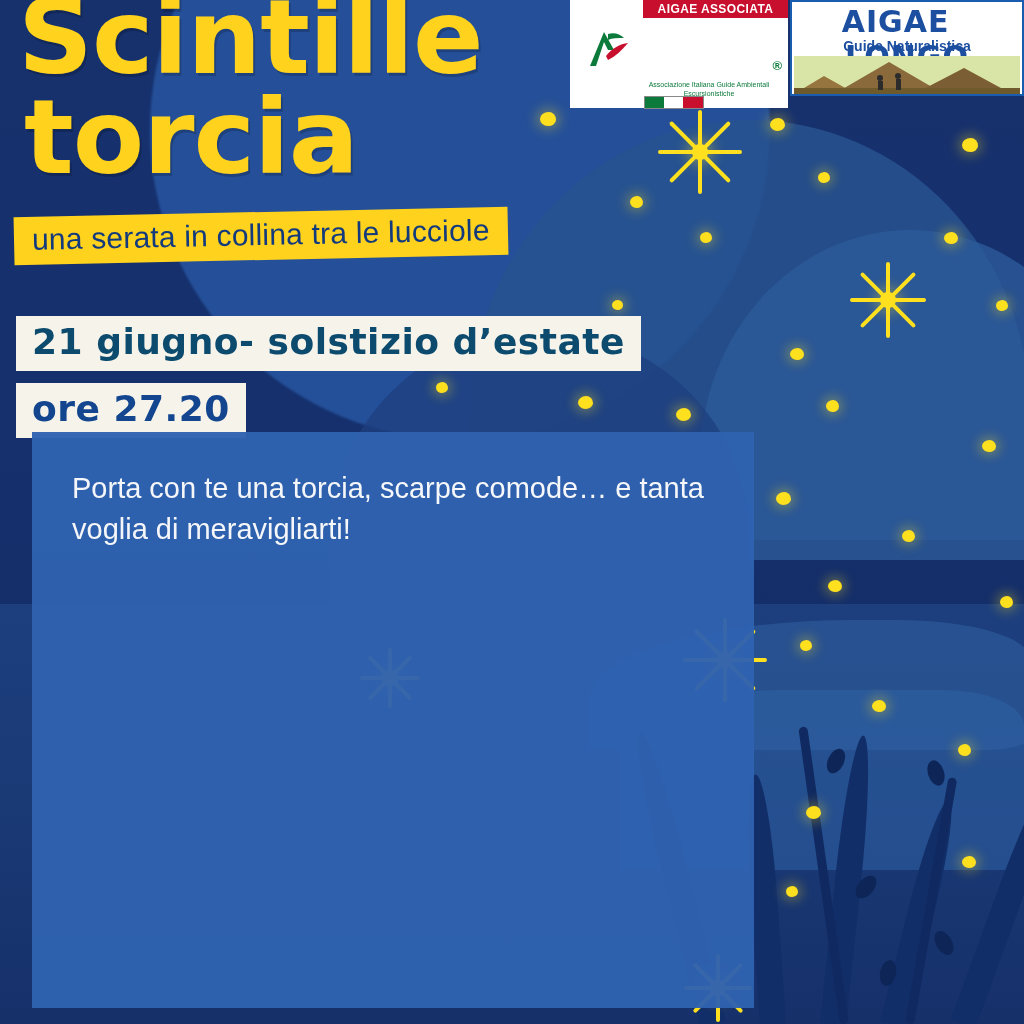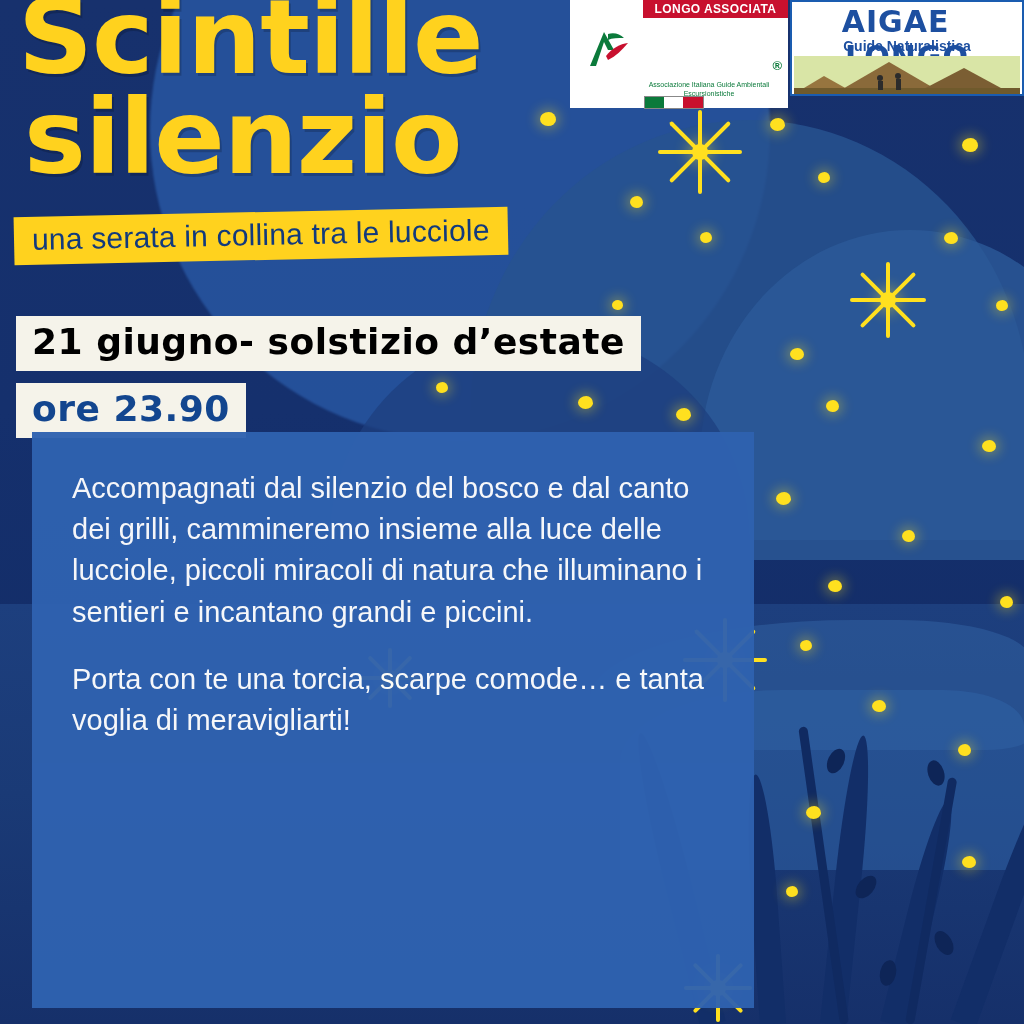--- a/index.html
+++ b/index.html
@@ -153,21 +153,21 @@
   }
 
   .date-band {
     position: absolute;
     left: 16px;
     top: 316px;
     background: #f5f3ea;
     padding: 5px 16px 9px 16px;
   }
   .date-band span {
-    color: #000000;
+    color: #0c4a6e;
     font-family: "DejaVu Sans", sans-serif;
     font-weight: bold;
     font-size: 36px;
     letter-spacing: .5px;
   }
 
   .time-band {
     position: absolute;
     left: 16px;
     top: 383px;
@@ -412,44 +412,43 @@
     <span style="height:34px;margin:-34px 0 0 -2px;transform:rotate(135deg);"></span>
     <span style="height:34px;margin:-34px 0 0 -2px;transform:rotate(180deg);"></span>
     <span style="height:34px;margin:-34px 0 0 -2px;transform:rotate(225deg);"></span>
     <span style="height:34px;margin:-34px 0 0 -2px;transform:rotate(270deg);"></span>
     <span style="height:34px;margin:-34px 0 0 -2px;transform:rotate(315deg);"></span>
     <div class="core"></div>
   </div>
 
   <div class="title">
     <span>Scintille</span>
-    <span class="l2">silenzio</span>
+    <span class="l2">torcia</span>
   </div>
 
   <div class="subtitle-band">
     <span>una serata in collina tra le lucciole</span>
   </div>
 
   <div class="date-band">
     <span>21 giugno- solstizio d’estate</span>
   </div>
 
   <div class="time-band">
-    <span>ore 23.90</span>
+    <span>ore 27.20</span>
   </div>
 
   <div class="body-panel">
     <div class="body-inner">
-      <p>Accompagnati dal silenzio del bosco e dal canto dei grilli, cammineremo insieme alla luce delle lucciole, piccoli miracoli di natura che illuminano i sentieri e incantano grandi e piccini.</p>
       <p>Porta con te una torcia, scarpe comode… e tanta voglia di meravigliarti!</p>
     </div>
   </div>
 
   <div class="logo-aigae">
-    <div class="aigae-top">LONGO ASSOCIATA</div>
+    <div class="aigae-top">AIGAE ASSOCIATA</div>
     <svg class="aigae-mark" viewBox="0 0 46 44">
       <path d="M6 40 L20 6 L30 24 L24 24 L20 16 L12 40 Z" fill="#0b7a3b"></path>
       <path d="M22 30 C28 22, 36 18, 44 17 C38 24, 32 30, 24 34 Z" fill="#c8102e"></path>
       <path d="M24 8 C30 6, 36 8, 40 12 C34 12, 28 12, 24 14 Z" fill="#0b7a3b"></path>
     </svg>
     <div class="aigae-reg">®</div>
     <div class="aigae-sub">Associazione Italiana Guide Ambientali Escursionistiche</div>
     <div class="aigae-flag"></div>
   </div>
 

